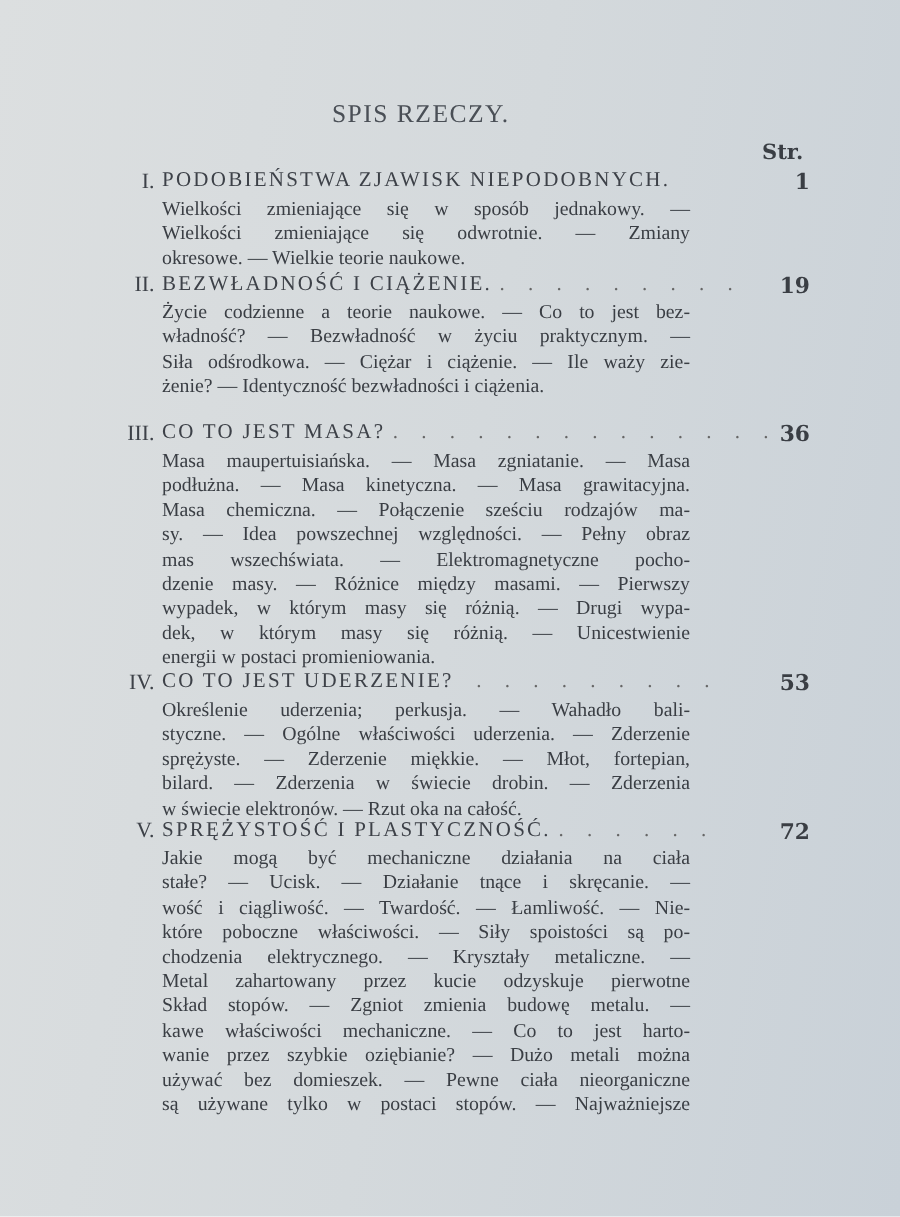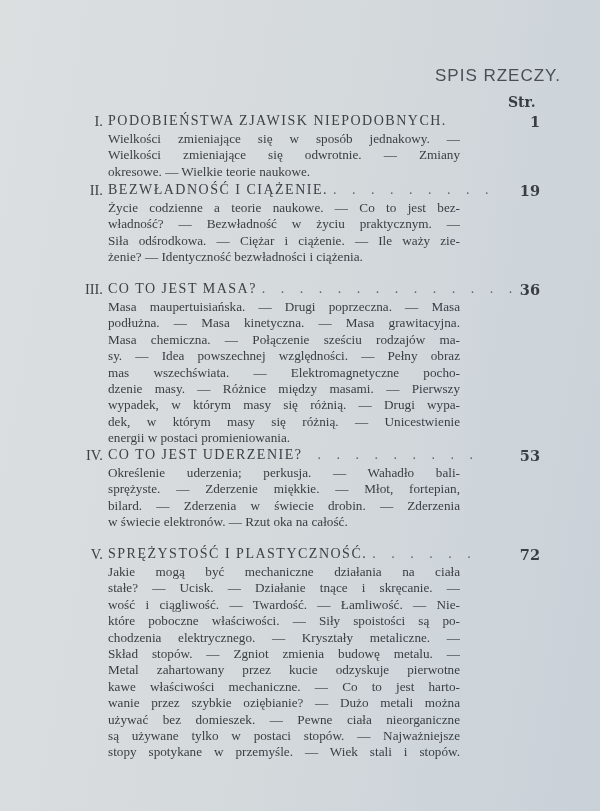--- a/index.html
+++ b/index.html
@@ -5,22 +5,22 @@
   html, body { margin: 0; padding: 0; }
   body {
     width: 600px; height: 811px; overflow: hidden;
     background: linear-gradient(100deg, #dcdfe0 0%, #d4d9dc 50%, #c9d1d8 100%);
     font-family: "DejaVu Serif", "Liberation Serif", serif;
     color: #3a3e44;
     position: relative;
   }
   .page-title {
     position: absolute; top: 66px; left: 0; width: 561px;
-    text-align: right; font-size: 17px; letter-spacing: 1px; color: #4a4f56;
-    font-family: Liberation Sans, sans-serif;
+    text-align: center; font-size: 17px; letter-spacing: 1px; color: #4a4f56;
+    font-family: Liberation Serif, serif;
   }
   .str-label {
     position: absolute; top: 94px; left: 508px; font-size: 14px; font-weight: bold; color: #3a3e44;
   }
   .chapter { position: absolute; left: 0; width: 600px; }
   .numeral {
     position: absolute; right: 497px; font-size: 14.5px; text-align: right;
     font-family: "Liberation Serif", serif; color: #3d4148;
   }
   .chap-title {
@@ -67,55 +67,55 @@
     <span class="desc-line">Siła odśrodkowa. — Ciężar i ciążenie. — Ile waży zie-</span>
     <span class="desc-line last">żenie? — Identyczność bezwładności i ciążenia.</span>
   </div>
 </div>
 
 <div class="chapter" style="top:281px;">
   <span class="numeral" style="top:0;">III.</span>
   <span class="chap-title" style="top:0;"><span>CO TO JEST MASA?</span> <span class="dots">. . . . . . . . . . . . . .</span></span>
   <span class="page-num" style="top:0;">36</span>
   <div class="desc" style="top:18px;">
-    <span class="desc-line">Masa maupertuisiańska. — Drugi poprzeczna. — Masa</span>
+    <span class="desc-line">Masa maupertuisiańska. — Masa zgniatanie. — Masa</span>
     <span class="desc-line">podłużna. — Masa kinetyczna. — Masa grawitacyjna.</span>
     <span class="desc-line">Masa chemiczna. — Połączenie sześciu rodzajów ma-</span>
     <span class="desc-line">sy. — Idea powszechnej względności. — Pełny obraz</span>
     <span class="desc-line">mas wszechświata. — Elektromagnetyczne pocho-</span>
     <span class="desc-line">dzenie masy. — Różnice między masami. — Pierwszy</span>
     <span class="desc-line">wypadek, w którym masy się różnią. — Drugi wypa-</span>
     <span class="desc-line">dek, w którym masy się różnią. — Unicestwienie</span>
     <span class="desc-line last">energii w postaci promieniowania.</span>
   </div>
 </div>
 
 <div class="chapter" style="top:447px;">
   <span class="numeral" style="top:0;">IV.</span>
   <span class="chap-title" style="top:0;"><span>CO TO JEST UDERZENIE?</span> &nbsp;&nbsp;<span class="dots">. . . . . . . . .</span></span>
   <span class="page-num" style="top:0;">53</span>
   <div class="desc" style="top:18px;">
     <span class="desc-line">Określenie uderzenia; perkusja. — Wahadło bali-</span>
+    <span class="desc-line">styczne. — Ogólne właściwości uderzenia. — Zderzenie</span>
     <span class="desc-line">sprężyste. — Zderzenie miękkie. — Młot, fortepian,</span>
     <span class="desc-line">bilard. — Zderzenia w świecie drobin. — Zderzenia</span>
     <span class="desc-line last">w świecie elektronów. — Rzut oka na całość.</span>
   </div>
 </div>
 
 <div class="chapter" style="top:546px;">
   <span class="numeral" style="top:0;">V.</span>
   <span class="chap-title" style="top:0;"><span>SPRĘŻYSTOŚĆ I PLASTYCZNOŚĆ.</span> <span class="dots">. . . . . .</span></span>
   <span class="page-num" style="top:0;">72</span>
   <div class="desc" style="top:18px;">
     <span class="desc-line">Jakie mogą być mechaniczne działania na ciała</span>
     <span class="desc-line">stałe? — Ucisk. — Działanie tnące i skręcanie. —</span>
     <span class="desc-line">wość i ciągliwość. — Twardość. — Łamliwość. — Nie-</span>
     <span class="desc-line">które poboczne właściwości. — Siły spoistości są po-</span>
     <span class="desc-line">chodzenia elektrycznego. — Kryształy metaliczne. —</span>
+    <span class="desc-line">Metal zahartowany przez kucie odzyskuje pierwotne</span>
     <span class="desc-line">Skład stopów. — Zgniot zmienia budowę metalu. —</span>
-    <span class="desc-line">Metal zahartowany przez kucie odzyskuje pierwotne</span>
     <span class="desc-line">kawe właściwości mechaniczne. — Co to jest harto-</span>
     <span class="desc-line">wanie przez szybkie oziębianie? — Dużo metali można</span>
     <span class="desc-line">używać bez domieszek. — Pewne ciała nieorganiczne</span>
     <span class="desc-line">są używane tylko w postaci stopów. — Najważniejsze</span>
-    <span class="desc-line">stopy spotykane w przemyśle. — Wiek stali i stopów.</span>
   </div>
 </div>
 
 </body></html>

